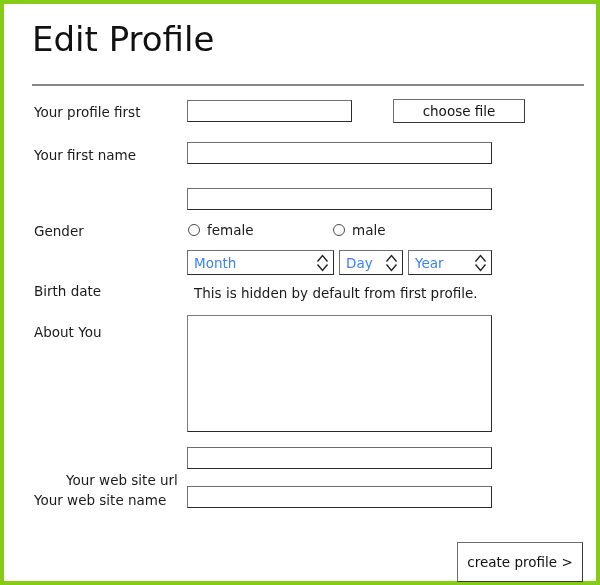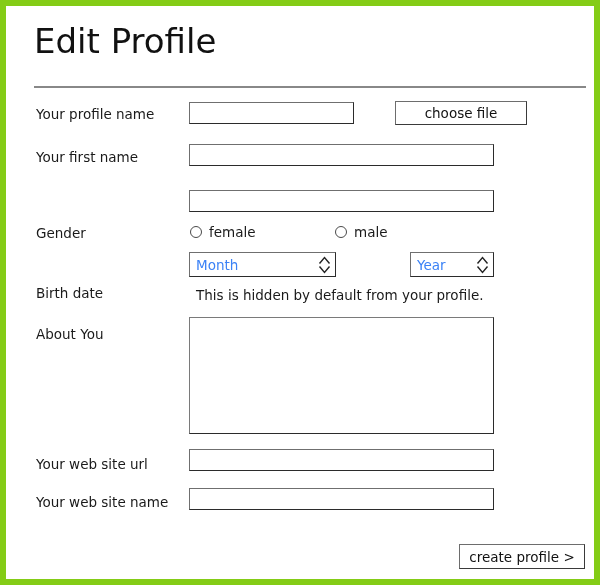--- a/index.html
+++ b/index.html
@@ -12,21 +12,21 @@
     height: 585px;
     font-family: "DejaVu Sans", "Liberation Sans", sans-serif;
     overflow: hidden;
   }
 
   #page {
     position: relative;
     width: 600px;
     height: 585px;
     box-sizing: border-box;
-    border: 6px solid #84cc16;
+    border: 4px solid #84cc16;
     background: #ffffff;
   }
 
   
   .page-title {
     position: absolute;
     left: 28px;
     top: 14px;
     font-size: 34px;
     line-height: 42px;
@@ -159,21 +159,21 @@
 </style>
 </head>
 <body>
 
 <div id="page">
 
   <div class="page-title">Edit Profile</div>
 
   <div class="divider"></div>
 
-  <div class="field-label" style="top:100px;">Your profile name</div>
+  <div class="field-label" style="top:100px;">Your profile first</div>
   <input class="text-input" type="text" style="left: 183px; top: 96px; width: 165px; height: 22px; padding: 0px 4px; font-family: &quot;DejaVu Sans&quot;, sans-serif; font-size: 13px;" placeholder="">
   <div class="push-button" style="left:357px; top:95px; width:132px; height:24px;margin-left:32px;">choose file</div>
 
   <div class="field-label" style="top:143px;">Your first name</div>
   <input class="text-input" type="text" style="left: 183px; top: 138px; width: 305px; height: 22px; padding: 0px 4px; font-family: &quot;DejaVu Sans&quot;, sans-serif; font-size: 13px;" placeholder="">
 
   <input class="text-input" type="text" style="left: 183px; top: 184px; width: 305px; height: 22px; padding: 0px 4px; font-family: &quot;DejaVu Sans&quot;, sans-serif; font-size: 13px;" placeholder="">
 
   <div class="field-label" style="top:219px;">Gender</div>
   <div class="radio-group" style="left:184px; top:218px;">
@@ -192,37 +192,46 @@
   <div class="spinner" style="left:183px; top:246px; width:147px;">
     <span class="spinner-value">Month</span>
     <span class="spinner-arrows">
       <svg width="13" height="20" viewBox="0 0 13 20" aria-hidden="true">
         <path d="M1.5 8.5 L6.5 2.5 L11.5 8.5" fill="none" stroke="#222" stroke-width="1.4"></path>
         <path d="M1.5 11.5 L6.5 17.5 L11.5 11.5" fill="none" stroke="#222" stroke-width="1.4"></path>
       </svg>
     </span>
   </div>
 
+  <div class="spinner" style="left:335px; top:246px; width:64px;">
+    <span class="spinner-value">Day</span>
+    <span class="spinner-arrows">
+      <svg width="13" height="20" viewBox="0 0 13 20" aria-hidden="true">
+        <path d="M1.5 8.5 L6.5 2.5 L11.5 8.5" fill="none" stroke="#222" stroke-width="1.4"></path>
+        <path d="M1.5 11.5 L6.5 17.5 L11.5 11.5" fill="none" stroke="#222" stroke-width="1.4"></path>
+      </svg>
+    </span>
+  </div>
 
   <div class="spinner" style="left:404px; top:246px; width:84px;">
     <span class="spinner-value">Year</span>
     <span class="spinner-arrows">
       <svg width="13" height="20" viewBox="0 0 13 20" aria-hidden="true">
         <path d="M1.5 8.5 L6.5 2.5 L11.5 8.5" fill="none" stroke="#222" stroke-width="1.4"></path>
         <path d="M1.5 11.5 L6.5 17.5 L11.5 11.5" fill="none" stroke="#222" stroke-width="1.4"></path>
       </svg>
     </span>
   </div>
 
-  <div class="hint-text" style="left:190px; top:281px;">This is hidden by default from your profile.</div>
+  <div class="hint-text" style="left:190px; top:281px;">This is hidden by default from first profile.</div>
 
   <div class="field-label" style="top:320px;">About You</div>
   <textarea class="textarea-box" style="left: 183px; top: 311px; width: 305px; height: 117px; resize: none; padding: 3px 4px; font-family: &quot;DejaVu Sans&quot;, sans-serif; font-size: 13px; outline: none;" placeholder=""></textarea>
 
-  <div class="field-label" style="top:450px;">Your web site url</div>
+  <div class="field-label" style="top:468px;margin-left:32px;">Your web site url</div>
   <input class="text-input" type="text" style="left: 183px; top: 443px; width: 305px; height: 22px; padding: 0px 4px; font-family: &quot;DejaVu Sans&quot;, sans-serif; font-size: 13px;" placeholder="">
 
   <div class="field-label" style="top:488px;">Your web site name</div>
   <input class="text-input" type="text" style="left: 183px; top: 482px; width: 305px; height: 22px; padding: 0px 4px; font-family: &quot;DejaVu Sans&quot;, sans-serif; font-size: 13px;" placeholder="">
 
-  <div class="push-button" style="left:453px; top:538px; width:126px; height:25px;">create profile &gt;</div>
+  <div class="push-button" style="left:453px; top:538px; width:126px; height:40px;">create profile &gt;</div>
 
 </div>
 
 </body></html>

